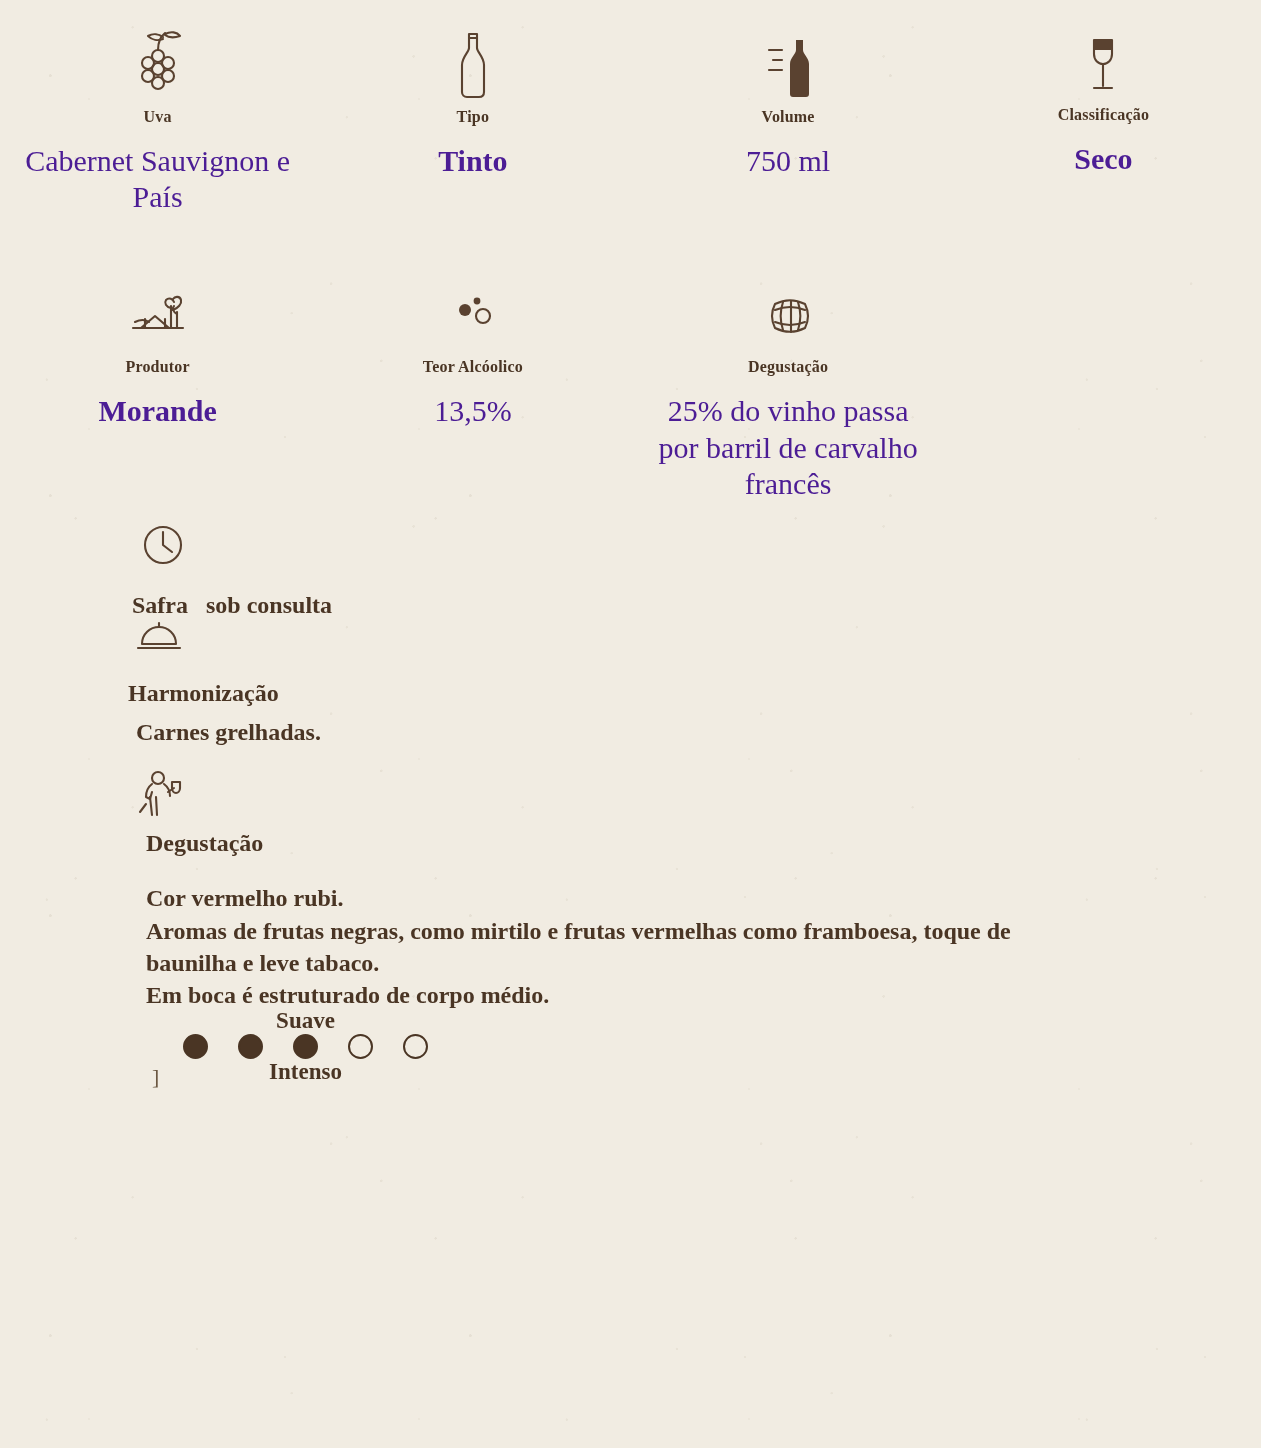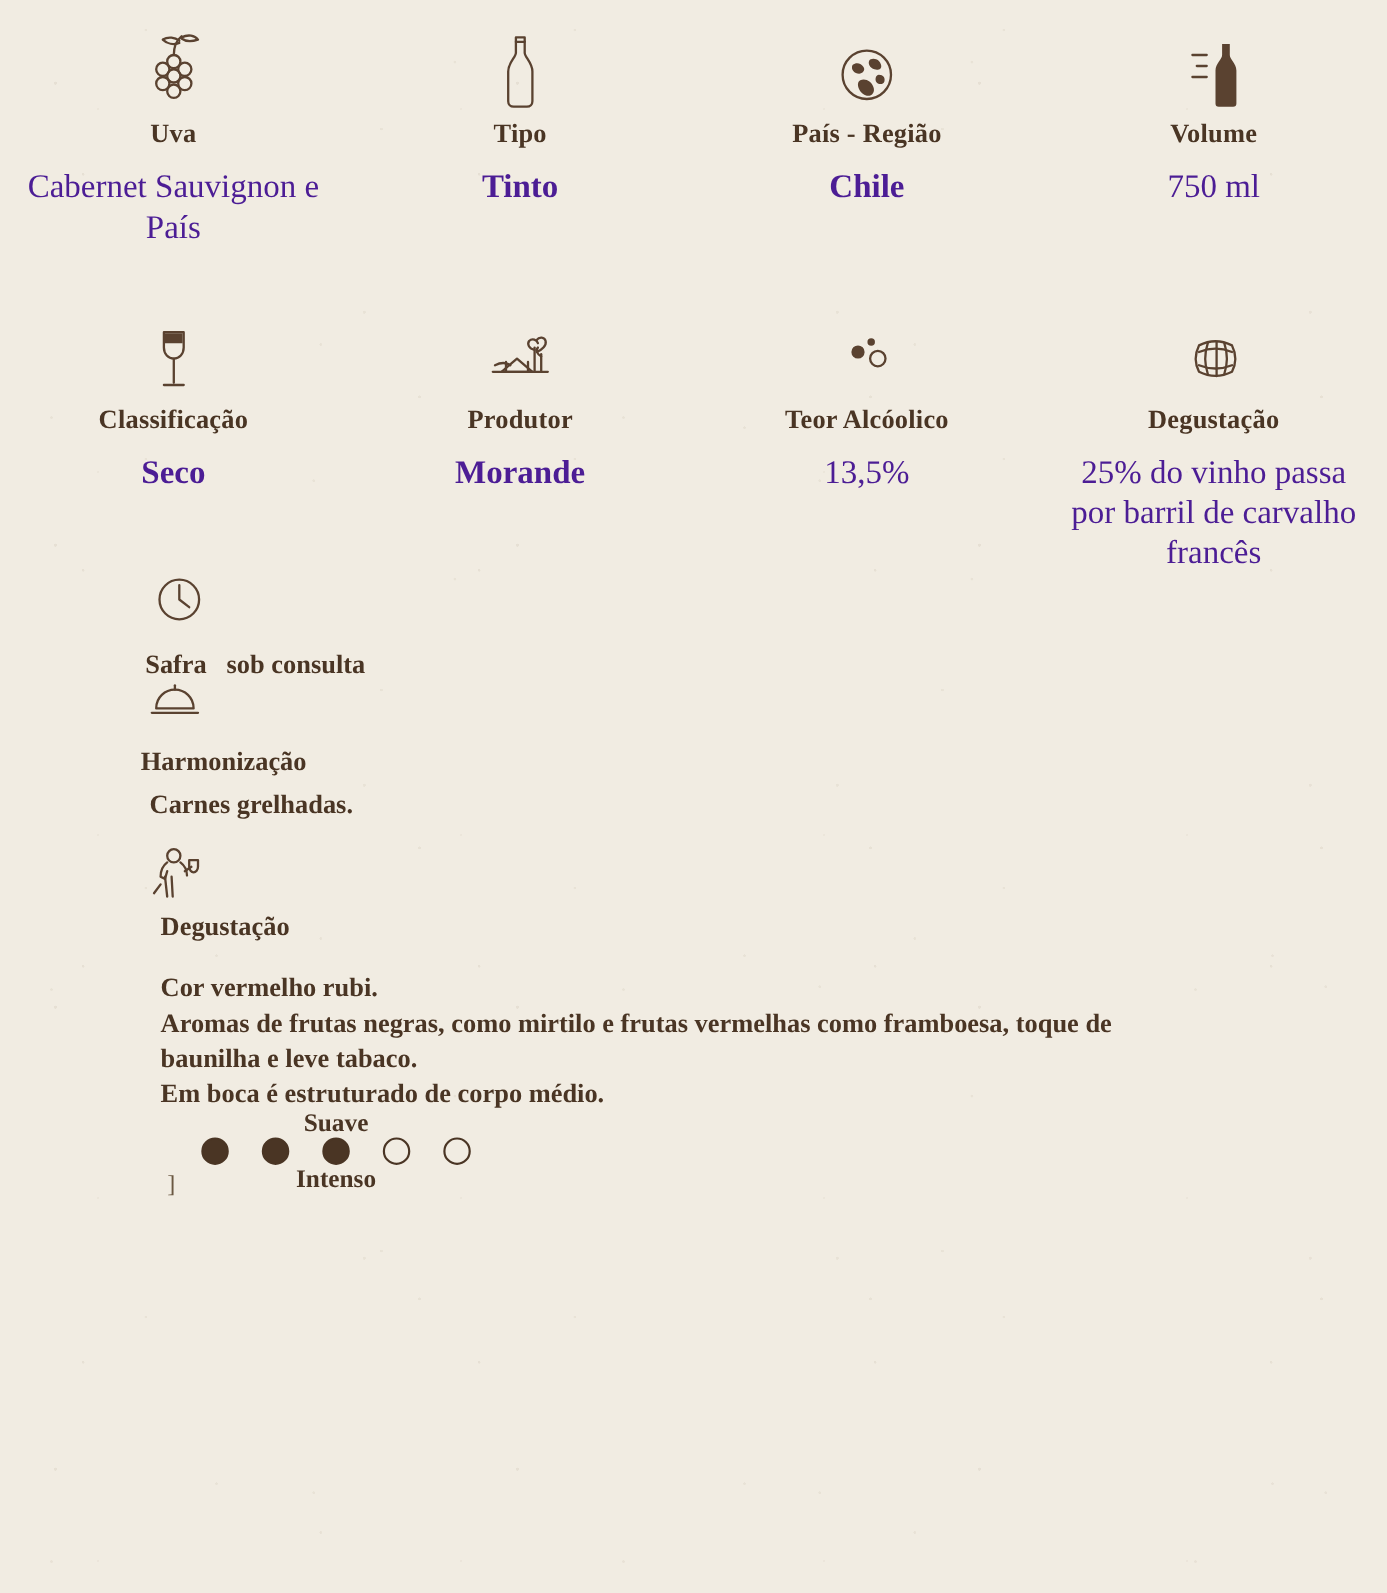--- a/index.html
+++ b/index.html
@@ -63,21 +63,21 @@
     padding: 0 18px;
   }
   .spec-icon {
     height: 72px;
     display: flex;
     align-items: flex-end;
     justify-content: center;
     margin-bottom: 6px;
   }
   .spec-label {
-    font-size: 24px;
+    font-size: 16px;
     font-weight: bold;
     letter-spacing: .2px;
     line-height: 1.18;
     color: #4a3524;
   }
   .spec-value {
     font-size: 30px;
     line-height: 1.22;
     margin-top: 16px;
     color: #4c1d95;
@@ -208,33 +208,20 @@
       <div class="spec-icon">
         <svg width="50" height="74" viewBox="0 0 50 74">
           <path class="ln" d="M21 6 h8 v14 c0 4 7 9 7 17 v27 c0 3 -2 5 -5 5 h-12 c-3 0 -5 -2 -5 -5 v-27 c0 -8 7 -13 7 -17 z"></path>
           <path class="ln" d="M21 10 h8"></path>
         </svg>
       </div>
       <div class="spec-label">Tipo</div>
       <div class="spec-value bold">Tinto</div>
     </div>
 
-    <div class="spec-cell">
-      <div class="spec-icon">
-        <svg width="60" height="74" viewBox="0 0 60 74">
-          <circle class="ln" cx="30" cy="40" r="22"></circle>
-          <path class="fl" d="M17 31 c4 -3 8 -1 10 2 c2 3 -1 6 -4 6 c-4 0 -8 -4 -6 -8 z"></path>
-          <path class="fl" d="M33 26 c5 -2 9 1 10 5 c1 4 -3 5 -6 4 c-4 -1 -7 -6 -4 -9 z"></path>
-          <path class="fl" d="M24 45 c5 -2 10 1 12 6 c2 5 -2 9 -6 8 c-6 -1 -11 -11 -6 -14 z"></path>
-          <path class="fl" d="M41 40 c4 0 6 3 5 6 c-1 3 -5 3 -7 1 c-2 -2 -1 -7 2 -7 z"></path>
-        </svg>
-      </div>
-      <div class="spec-label">País - Região</div>
-      <div class="spec-value bold">Chile</div>
-    </div>
 
     <div class="spec-cell">
       <div class="spec-icon">
         <svg width="74" height="74" viewBox="0 0 74 74">
           <path class="fl" d="M45 12 h7 v10 c0 4 6 8 6 14 v30 c0 2 -1 3 -3 3 h-13 c-2 0 -3 -1 -3 -3 v-30 c0 -6 6 -10 6 -14 z"></path>
           <path class="ln" d="M31 22 h-13"></path>
           <path class="ln" d="M31 32 h-9"></path>
           <path class="ln" d="M31 42 h-13"></path>
         </svg>
       </div>

